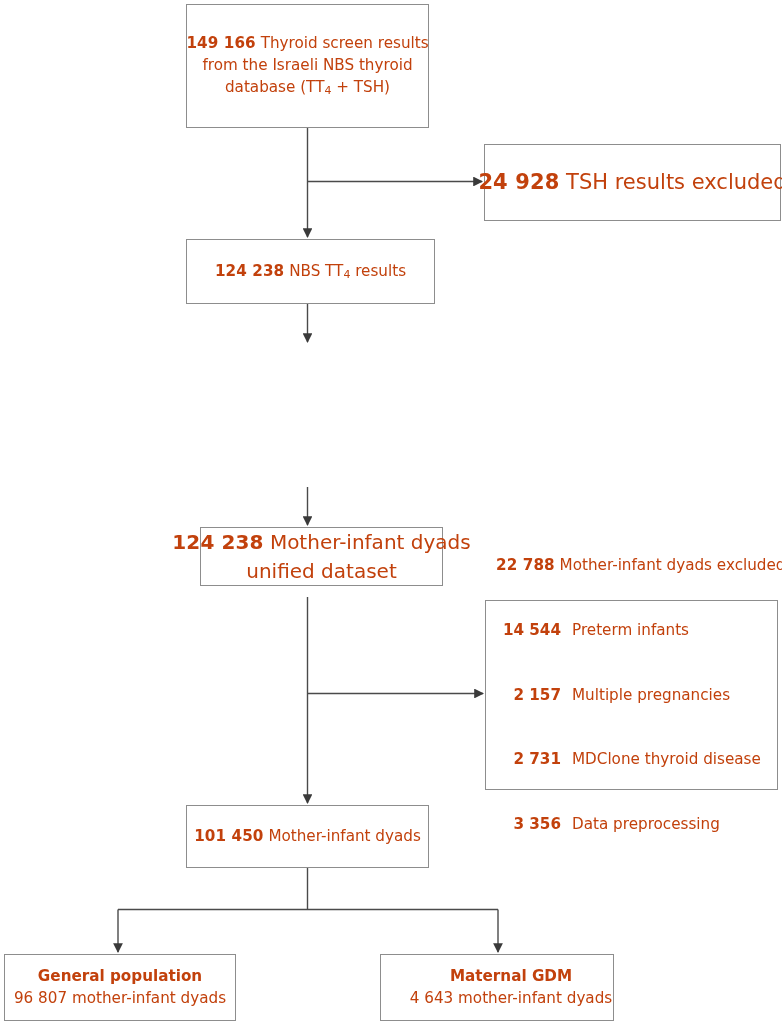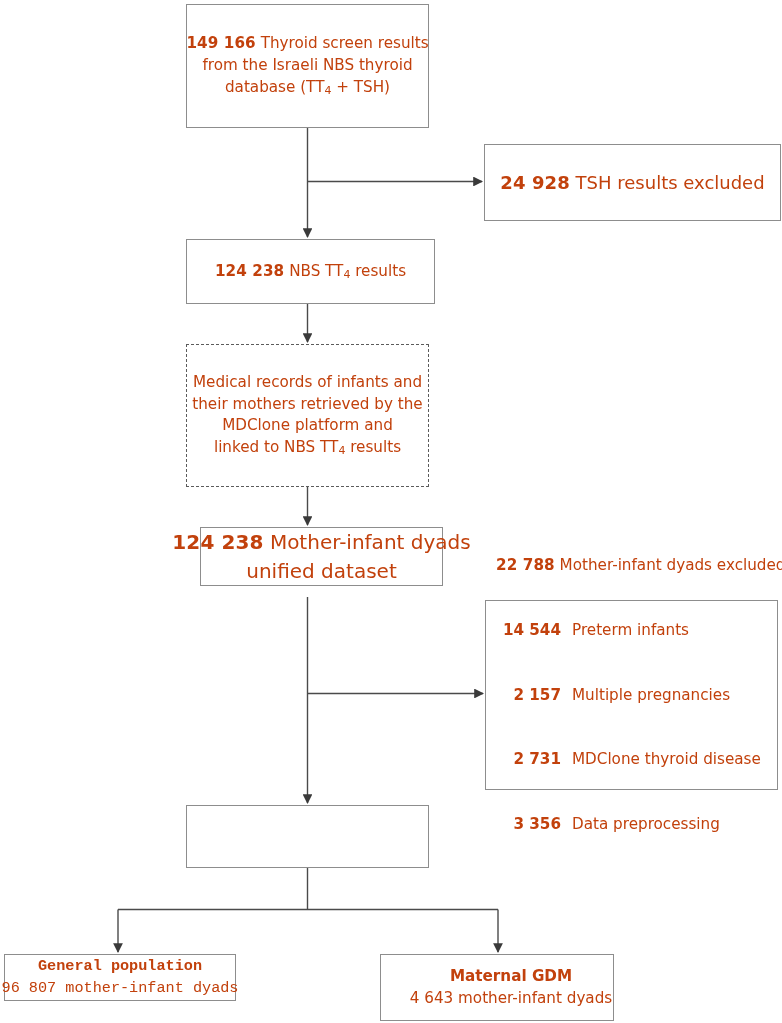--- a/index.html
+++ b/index.html
@@ -50,29 +50,29 @@
   .num {
     font-weight: bold;
     letter-spacing: 0.1px;
   }
   .txt {
     font-weight: normal;
   }
 
   
   #node-source   { left: 186px; top: 4px;   width: 243px; height: 124px; font-size: 15.2px; }
-  #node-tsh-excl { left: 484px; top: 144px; width: 297px; height: 77px;  font-size: 18px; }
+  #node-tsh-excl { left: 484px; top: 144px; width: 297px; height: 77px;  font-size: 21px; }
   #node-tt4      { left: 186px; top: 239px; width: 249px; height: 65px;  font-size: 15.2px; }
   #node-mdclone  { left: 186px; top: 344px; width: 243px; height: 143px; font-size: 15.2px; }
   #node-dyads    { left: 200px; top: 527px; width: 243px; height: 59px;  font-size: 20px; }
   #node-excluded { left: 485px; top: 600px; width: 293px; height: 190px; font-size: 15.2px;
                    align-items: flex-start; justify-content: center; text-align: left;
                    padding: 6px 8px 6px 10px; }
   #node-analysis { left: 186px; top: 805px; width: 243px; height: 63px;  font-size: 15.2px; }
-  #node-general  { left: 4px;   top: 954px; width: 232px; height: 47px;  font-size: 15.2px; font-family: Liberation Mono, monospace; }
+  #node-general  { left: 4px;   top: 954px; width: 232px; height: 67px;  font-size: 15.2px; }
   #node-gdm      { left: 380px; top: 954px; width: 234px; height: 67px;  font-size: 15.2px; padding-left: 28px; }
 
   
   .excl-head {
     display: block;
     white-space: nowrap;
     margin-bottom: 1px;
   }
   .excl-row {
     display: flex;
@@ -144,26 +144,20 @@
     </span>
   </div>
 
   <div class="node" id="node-tt4">
     <span class="line">
       <span class="num">124 238</span>
       <span class="txt"><span>NBS TT</span><sub>4</sub><span> results</span></span>
     </span>
   </div>
 
-  <div class="node dashed" id="node-mdclone">
-    <span class="line txt">Medical records of infants and</span>
-    <span class="line txt">their mothers retrieved by the</span>
-    <span class="line txt">MDClone platform and</span>
-    <span class="line txt"><span>linked to NBS TT</span><sub>4</sub><span> results</span></span>
-  </div>
 
   <div class="node" id="node-dyads">
     <span class="line">
       <span class="num">124 238</span>
       <span class="txt">Mother-infant dyads</span>
     </span>
     <span class="line txt">unified dataset</span>
   </div>
 
   <div class="node" id="node-excluded">
@@ -183,20 +177,24 @@
       <span class="excl-num">2 731</span>
       <span class="excl-label">MDClone thyroid disease</span>
     </span>
     <span class="excl-row">
       <span class="excl-num">3 356</span>
       <span class="excl-label">Data preprocessing</span>
     </span>
   </div>
 
   <div class="node" id="node-analysis">
+    <span class="line">
+      <span class="num">101 450</span>
+      <span class="txt">Mother-infant dyads</span>
+    </span>
   </div>
 
   <div class="node" id="node-general">
     <span class="bold-title">General population</span>
     <span class="line txt">96 807 mother-infant dyads</span>
   </div>
 
   <div class="node" id="node-gdm">
     <span class="bold-title">Maternal GDM</span>
     <span class="line txt">4 643 mother-infant dyads</span>

